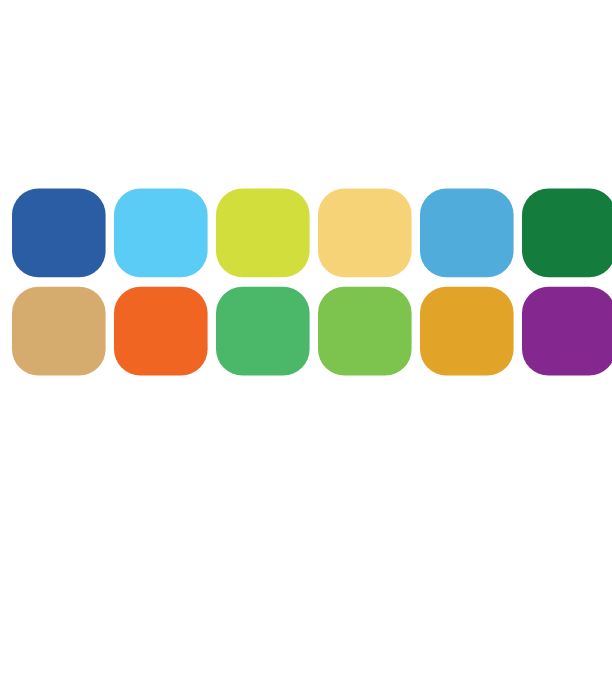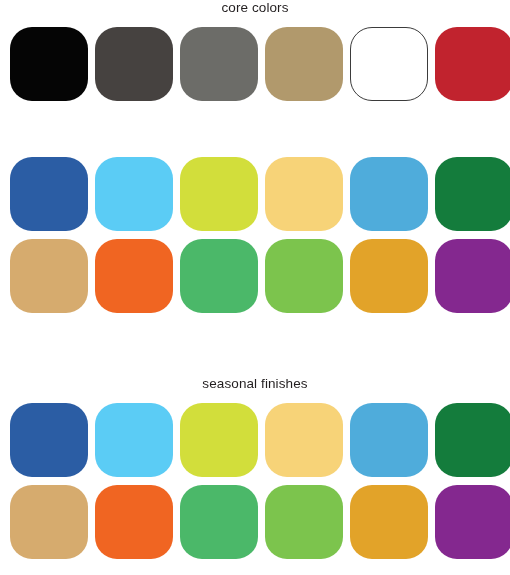--- a/index.html
+++ b/index.html
@@ -65,64 +65,34 @@
 
   #finishes-section  { top: 376px; }
   #finishes-section .swatch-row { margin-top: 11px; }
   #finishes-section .swatch-row + .swatch-row { margin-top: 8px; }
 </style>
 </head>
 <body>
 
 <div class="palette-page">
 
-  <section class="section" id="core-section">
-    <h2 class="section-title">core colors</h2>
-    <div class="swatch-row">
-      <div class="swatch" title="black #050505" style="background-color: rgb(5, 5, 5);"></div>
-      <div class="swatch" title="dark-gray #464240" style="background-color: rgb(70, 66, 64);"></div>
-      <div class="swatch" title="mid-gray #6c6c68" style="background-color: rgb(108, 108, 104);"></div>
-      <div class="swatch" title="tan #b1996c" style="background-color: rgb(177, 153, 108);"></div>
-      <div class="swatch outlined" title="white #ffffff" style="background-color: rgb(255, 255, 255);"></div>
-      <div class="swatch" title="red #c1232e" style="background-color: rgb(193, 35, 46);"></div>
-    </div>
-  </section>
 
   <section class="section" id="seasonal-section">
     <div class="swatch-row">
       <div class="swatch" title="royal-blue #2b5da4" style="background-color: rgb(43, 93, 164);"></div>
       <div class="swatch" title="light-sky-blue #5bccf5" style="background-color: rgb(91, 204, 245);"></div>
       <div class="swatch" title="lime-yellow #d2de3b" style="background-color: rgb(210, 222, 59);"></div>
       <div class="swatch" title="light-yellow #f7d378" style="background-color: rgb(247, 211, 120);"></div>
       <div class="swatch" title="sky-blue #4facdb" style="background-color: rgb(79, 172, 219);"></div>
       <div class="swatch" title="dark-green #147c3c" style="background-color: rgb(20, 124, 60);"></div>
     </div>
     <div class="swatch-row">
       <div class="swatch" title="sand-tan #d6ab6e" style="background-color: rgb(214, 171, 110);"></div>
       <div class="swatch" title="orange #f06522" style="background-color: rgb(240, 101, 34);"></div>
       <div class="swatch" title="emerald-green #4bb869" style="background-color: rgb(75, 184, 105);"></div>
       <div class="swatch" title="grass-green #7cc44d" style="background-color: rgb(124, 196, 77);"></div>
       <div class="swatch" title="gold #e2a329" style="background-color: rgb(226, 163, 41);"></div>
       <div class="swatch" title="purple #84288f" style="background-color: rgb(132, 40, 143);"></div>
     </div>
   </section>
 
-  <section class="section" id="finishes-section">
-    <h2 class="section-title">seasonal finishes</h2>
-    <div class="swatch-row">
-      <div class="swatch" title="royal-blue #2b5da4" style="background-color: rgb(43, 93, 164);"></div>
-      <div class="swatch" title="light-sky-blue #5bccf5" style="background-color: rgb(91, 204, 245);"></div>
-      <div class="swatch" title="lime-yellow #d2de3b" style="background-color: rgb(210, 222, 59);"></div>
-      <div class="swatch" title="light-yellow #f7d378" style="background-color: rgb(247, 211, 120);"></div>
-      <div class="swatch" title="sky-blue #4facdb" style="background-color: rgb(79, 172, 219);"></div>
-      <div class="swatch" title="dark-green #147c3c" style="background-color: rgb(20, 124, 60);"></div>
-    </div>
-    <div class="swatch-row">
-      <div class="swatch" title="sand-tan #d6ab6e" style="background-color: rgb(214, 171, 110);"></div>
-      <div class="swatch" title="orange #f06522" style="background-color: rgb(240, 101, 34);"></div>
-      <div class="swatch" title="emerald-green #4bb869" style="background-color: rgb(75, 184, 105);"></div>
-      <div class="swatch" title="grass-green #7cc44d" style="background-color: rgb(124, 196, 77);"></div>
-      <div class="swatch" title="gold #e2a329" style="background-color: rgb(226, 163, 41);"></div>
-      <div class="swatch" title="purple #84288f" style="background-color: rgb(132, 40, 143);"></div>
-    </div>
-  </section>
 
 </div>
 
 </body></html>

